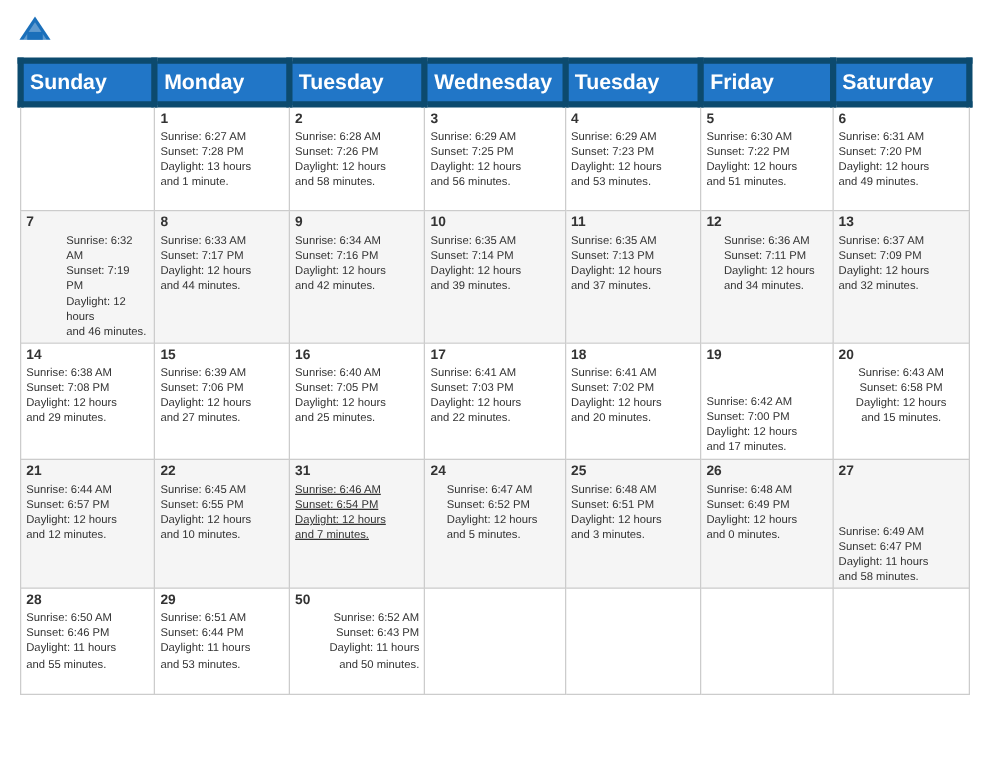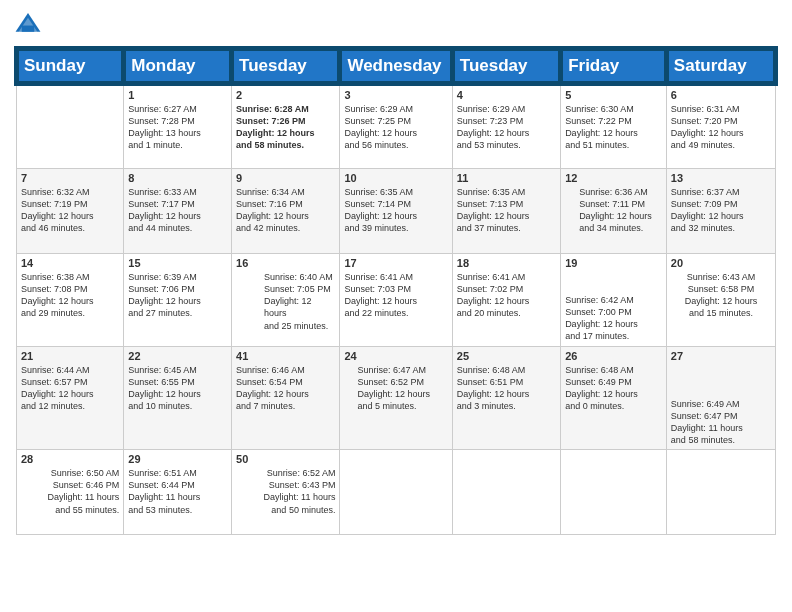--- a/index.html
+++ b/index.html
@@ -134,21 +134,21 @@
           <td class="empty-cell"></td>
           <td>
             <span class="day-number">1</span>
             <div class="day-detail" style="white-space: pre-line;">Sunrise: 6:27 AM
 Sunset: 7:28 PM
 Daylight: 13 hours
 and 1 minute.</div>
           </td>
           <td>
             <span class="day-number">2</span>
-            <div class="day-detail" style="white-space: pre-line; font-weight: bold;">Sunrise: 6:28 AM
+            <div class="day-detail" style="white-space: pre-line;">Sunrise: 6:28 AM
 Sunset: 7:26 PM
 Daylight: 12 hours
 and 58 minutes.</div>
           </td>
           <td>
             <span class="day-number">3</span>
             <div class="day-detail" style="white-space: pre-line;">Sunrise: 6:29 AM
 Sunset: 7:25 PM
 Daylight: 12 hours
 and 56 minutes.</div>
@@ -171,21 +171,21 @@
             <span class="day-number">6</span>
             <div class="day-detail" style="white-space: pre-line;">Sunrise: 6:31 AM
 Sunset: 7:20 PM
 Daylight: 12 hours
 and 49 minutes.</div>
           </td>
         </tr>
         <tr>
           <td>
             <span class="day-number">7</span>
-            <div class="day-detail" style="white-space: pre-line;">Sunrise: 6:32 AM
+            <div class="day-detail" style="white-space: pre-line; margin-left: 32px;">Sunrise: 6:32 AM
 Sunset: 7:19 PM
 Daylight: 12 hours
 and 46 minutes.</div>
           </td>
           <td>
             <span class="day-number">8</span>
             <div class="day-detail" style="white-space: pre-line;">Sunrise: 6:33 AM
 Sunset: 7:17 PM
 Daylight: 12 hours
 and 44 minutes.</div>
@@ -236,21 +236,21 @@
           </td>
           <td>
             <span class="day-number">15</span>
             <div class="day-detail" style="white-space: pre-line;">Sunrise: 6:39 AM
 Sunset: 7:06 PM
 Daylight: 12 hours
 and 27 minutes.</div>
           </td>
           <td>
             <span class="day-number">16</span>
-            <div class="day-detail" style="white-space: pre-line; margin-left: 28px;">Sunrise: 6:40 AM
+            <div class="day-detail" style="white-space: pre-line;">Sunrise: 6:40 AM
 Sunset: 7:05 PM
 Daylight: 12 hours
 and 25 minutes.</div>
           </td>
           <td>
             <span class="day-number">17</span>
             <div class="day-detail" style="white-space: pre-line;">Sunrise: 6:41 AM
 Sunset: 7:03 PM
 Daylight: 12 hours
 and 22 minutes.</div>
@@ -286,22 +286,22 @@
 and 12 minutes.</div>
           </td>
           <td>
             <span class="day-number">22</span>
             <div class="day-detail" style="white-space: pre-line;">Sunrise: 6:45 AM
 Sunset: 6:55 PM
 Daylight: 12 hours
 and 10 minutes.</div>
           </td>
           <td>
-            <span class="day-number">41</span>
-            <div class="day-detail" style="white-space: pre-line;">Sunrise: 6:46 AM
+            <span class="day-number">31</span>
+            <div class="day-detail" style="white-space: pre-line; text-decoration: underline;">Sunrise: 6:46 AM
 Sunset: 6:54 PM
 Daylight: 12 hours
 and 7 minutes.</div>
           </td>
           <td>
             <span class="day-number">24</span>
             <div class="day-detail" style="white-space: pre-line; margin-left: 13px;">Sunrise: 6:47 AM
 Sunset: 6:52 PM
 Daylight: 12 hours
 and 5 minutes.</div>
@@ -324,21 +324,21 @@
             <span class="day-number">27</span>
             <div class="day-detail" style="white-space: pre-line; margin-top: 36px;">Sunrise: 6:49 AM
 Sunset: 6:47 PM
 Daylight: 11 hours
 and 58 minutes.</div>
           </td>
         </tr>
         <tr>
           <td>
             <span class="day-number">28</span>
-            <div class="day-detail" style="white-space: pre-line; text-align: right;">Sunrise: 6:50 AM
+            <div class="day-detail" style="white-space: pre-line;">Sunrise: 6:50 AM
 Sunset: 6:46 PM
 Daylight: 11 hours
 and 55 minutes.</div>
           </td>
           <td>
             <span class="day-number">29</span>
             <div class="day-detail" style="white-space: pre-line;">Sunrise: 6:51 AM
 Sunset: 6:44 PM
 Daylight: 11 hours
 and 53 minutes.</div>

